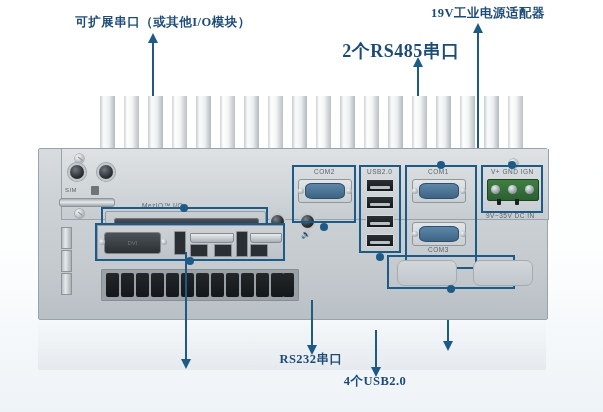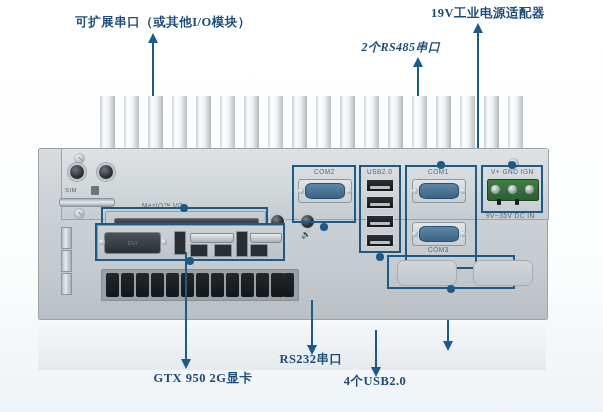--- a/index.html
+++ b/index.html
@@ -131,21 +131,21 @@
     transform:scaleY(-1);filter:blur(.6px);opacity:.5;}
 </style>
 </head>
 <body>
 
 <div id="stage">
 
   <div class="anno c" style="left:163px;top:15px;font-size:12.5px;">可扩展串口（或其他I/O模块）</div>
   <div class="arrow up" style="left:152px;top:42px;height:72px;"></div>
 
-  <div class="anno c" style="left:401px;top:40px;font-size:12px;font-style:italic;">2个RS485串口</div>
+  <div class="anno c" style="left:401px;top:40px;font-size:18px;">2个RS485串口</div>
   <div class="arrow up" style="left:417px;top:66px;height:92px;"></div>
 
   <div class="anno c" style="left:488px;top:6px;font-size:12.5px;">19V工业电源适配器</div>
   <div class="arrow up" style="left:477px;top:32px;height:127px;"></div>
 
   <div id="chassis">
 
     <div class="fins">
       <div class="fin" style="left:0px;"></div>
       <div class="fin" style="left:24px;"></div>
@@ -282,21 +282,20 @@
       <div class="hl" style="left:348px;top:106px;width:128px;height:34px;"></div>
       <div class="blank" style="left:358px;top:111px;"></div>
       <div class="blank" style="left:434px;top:111px;"></div>
       <div class="dot" style="left:408px;top:136px;"></div>
     </div>
   </div>
 
   <div class="refl"></div>
 
   <div class="arrow down" style="left:185px;top:252px;height:108px;"></div>
-  <div class="anno c" style="left:203px;top:371px;font-size:12.5px;">GTX 950 2G显卡</div>
 
   <div class="arrow down" style="left:311px;top:300px;height:46px;"></div>
   <div class="anno c" style="left:311px;top:352px;font-size:12.5px;">RS232串口</div>
 
   <div class="arrow down" style="left:375px;top:330px;height:38px;"></div>
   <div class="anno c" style="left:375px;top:374px;font-size:12.5px;">4个USB2.0</div>
 
   <div class="arrow down" style="left:447px;top:320px;height:22px;"></div>
 
 </div>

